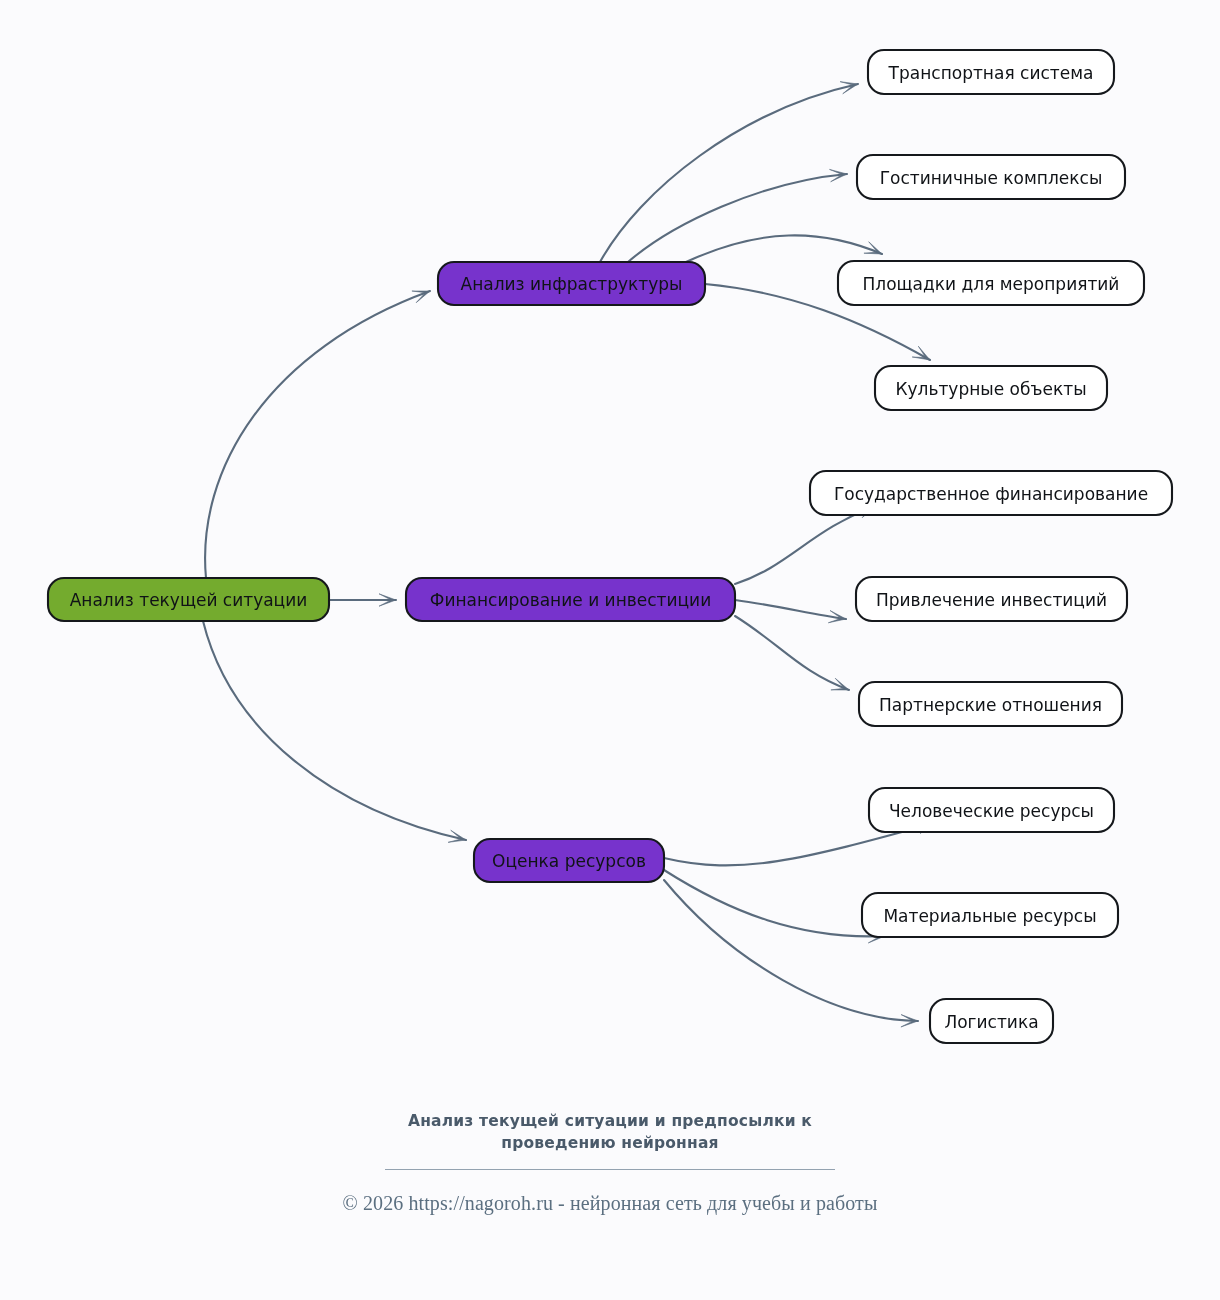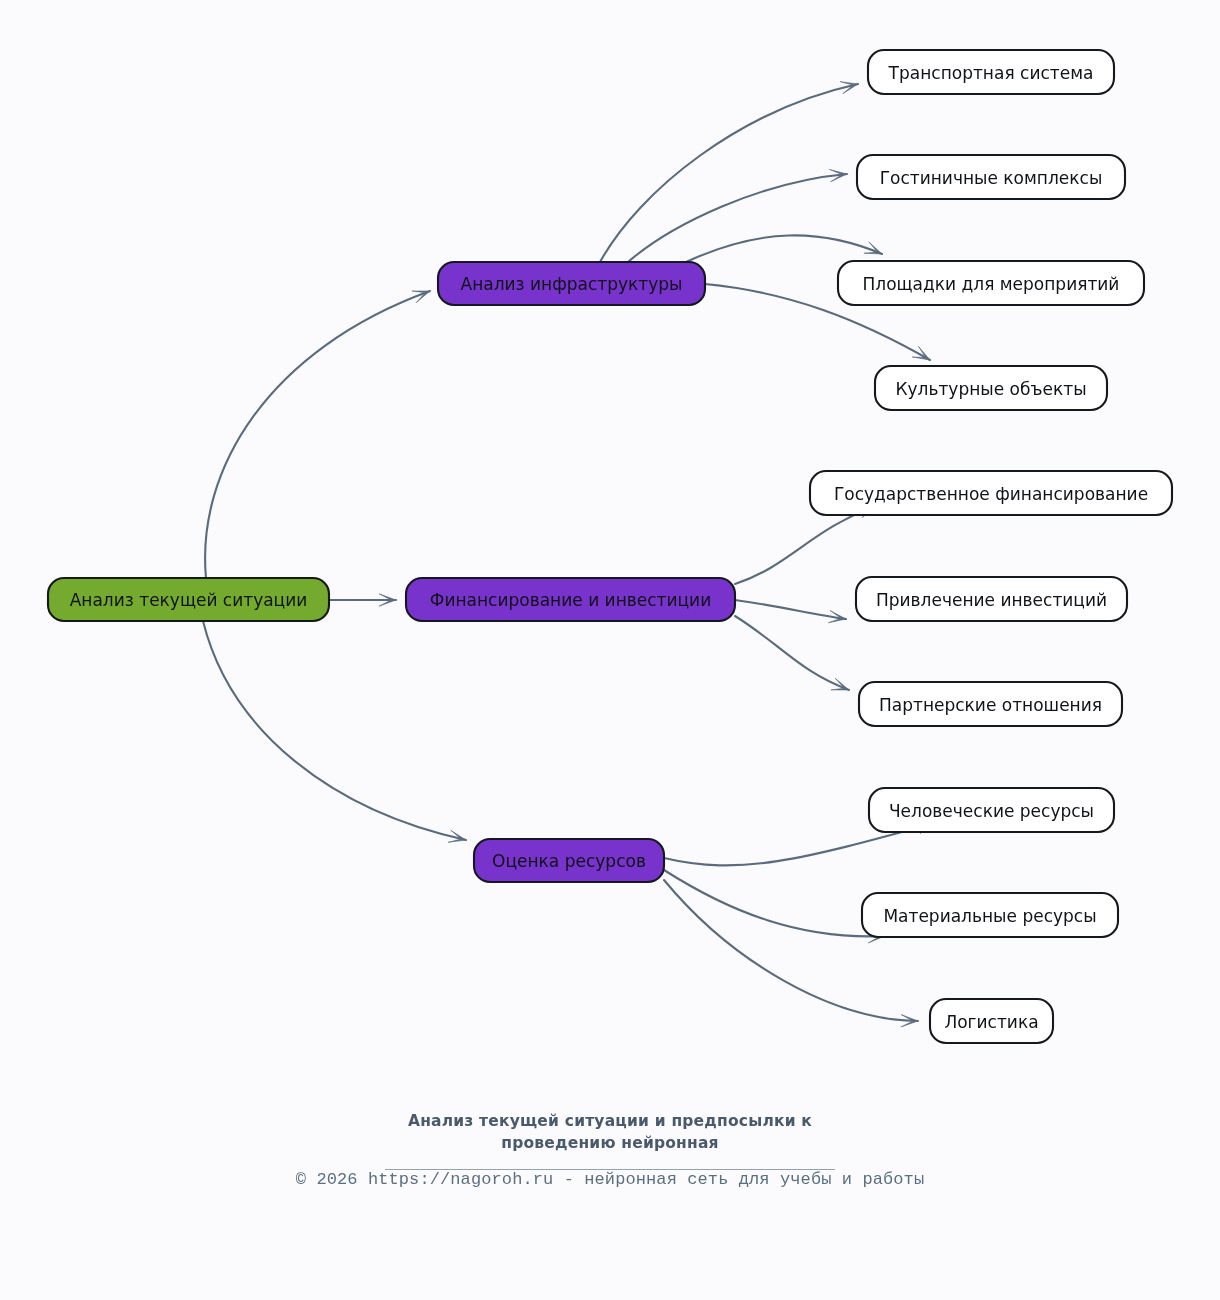--- a/index.html
+++ b/index.html
@@ -73,23 +73,24 @@
     width: 470px;
   }
   .footer-rule {
     width: 450px;
     height: 0;
     border: none;
     border-top: 1.4px solid #93a2b0;
     margin: 14px auto 0 auto;
   }
   .footer-copy {
-    font-family: Liberation Mono, monospace;
-    font-size: 17px;
+    font-family: Liberation Serif, serif;
+    font-size: 20px;
     color: #5b6f80;
+    margin-top: 22px;
     letter-spacing: 0.1px;
   }
 </style>
 </head>
 <body>
 
 <div id="stage">
 
   <svg id="mindmap" viewBox="0 0 1220 1300">
     <g id="edges-layer">

